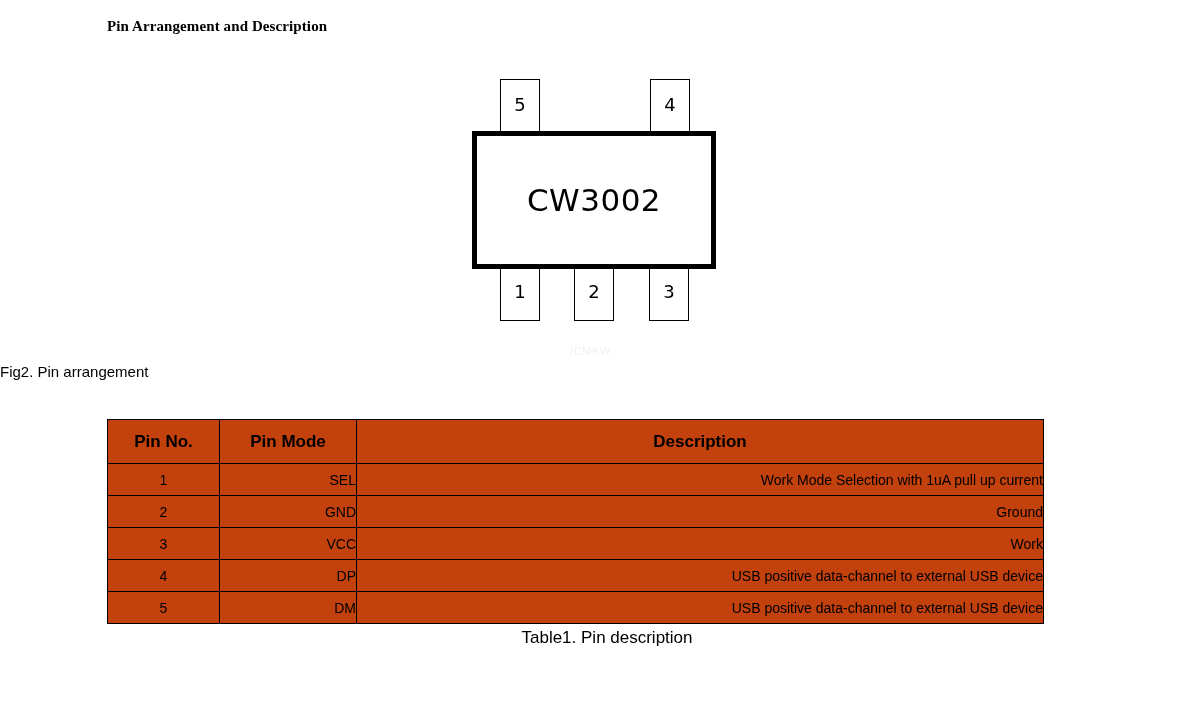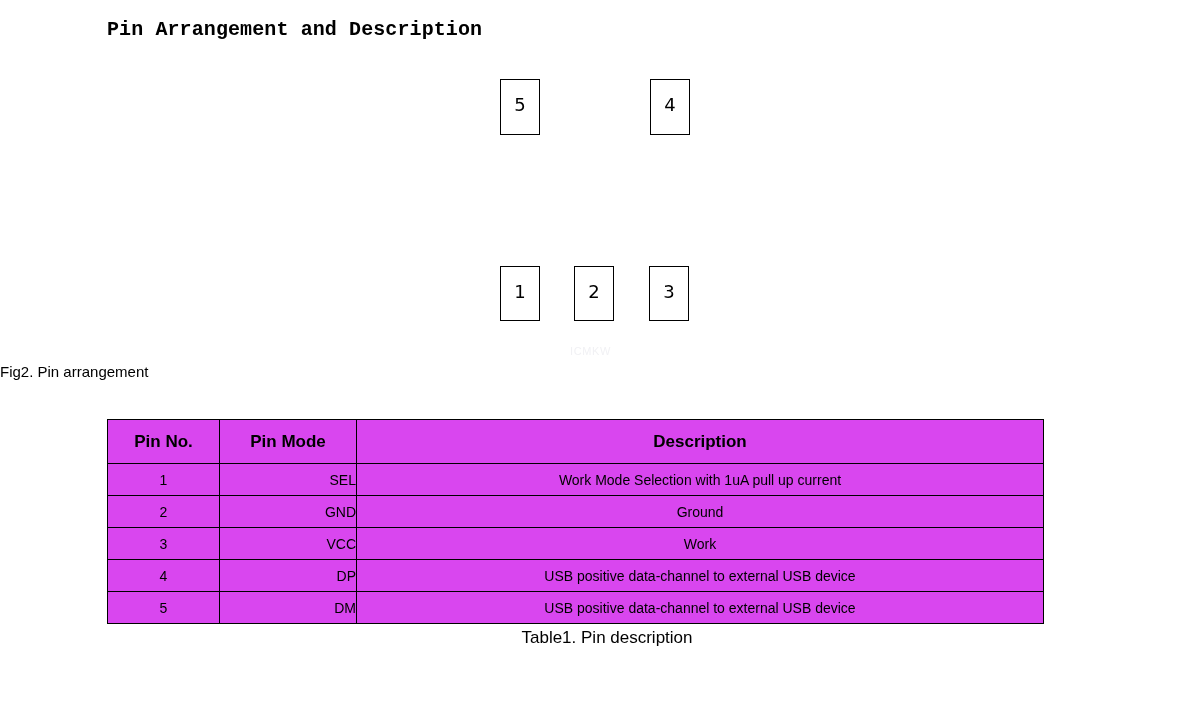--- a/index.html
+++ b/index.html
@@ -14,23 +14,23 @@
     font-family: "Liberation Sans", sans-serif;
     color: #000000;
     overflow: hidden;
   }
 
   
   .page-title {
     position: absolute;
     left: 107px;
     top: 18px;
-    font-family: Liberation Mono, monospace;
+    font-family: Liberation Serif, serif;
     font-weight: bold;
-    font-size: 20px;
+    font-size: 15px;
     letter-spacing: 0.1px;
     color: #000;
     white-space: nowrap;
   }
 
   
   .figure-wrap {
     position: absolute;
     left: 0;
     top: 0;
@@ -119,21 +119,21 @@
   }
 
   
   .pin-table {
     position: absolute;
     left: 107px;
     top: 419px;
     width: 933px;
     border-collapse: collapse;
     table-layout: fixed;
-    background: #d946ef;
+    background: #c2410c;
   }
   .pin-table td, .pin-table th {
     border: 1.3px solid #000000;
     padding: 0;
     font-family: "Liberation Sans", sans-serif;
     color: #000;
   }
   .pin-table thead th {
     height: 43px;
     font-size: 17px;
@@ -142,21 +142,21 @@
     vertical-align: middle;
   }
   .pin-table tbody td {
     height: 31px;
     font-size: 14px;
     font-weight: normal;
     vertical-align: middle;
   }
   .col-no   { width: 111px; text-align: center; }
   .col-name { width: 136px; text-align: right; }
-  .col-desc { width: 686px; text-align: center; padding-left: 11px; }
+  .col-desc { width: 686px; text-align: right; padding-left: 11px; }
   th.col-desc { text-align: center; padding-left: 0; margin-left: 20px; }
 
   .table-caption {
     position: absolute;
     left: 12px;
     top: 628px;
     width: 1190px;
     text-align: center;
     font-family: "Liberation Sans", sans-serif;
     font-size: 17px;
@@ -180,20 +180,23 @@
   <div class="pin bot" id="pin-1">
     <span class="pin-num">1</span>
   </div>
   <div class="pin bot" id="pin-2">
     <span class="pin-num">2</span>
   </div>
   <div class="pin bot" id="pin-3">
     <span class="pin-num">3</span>
   </div>
 
+  <div class="chip-body">
+    <div class="chip-label">CW3002</div>
+  </div>
 
   <div class="watermark">ICMKW</div>
 </div>
 
 <div class="fig-caption">Fig2. Pin arrangement</div>
 
 <table class="pin-table">
   <thead>
     <tr>
       <th class="col-no">Pin No.</th>

